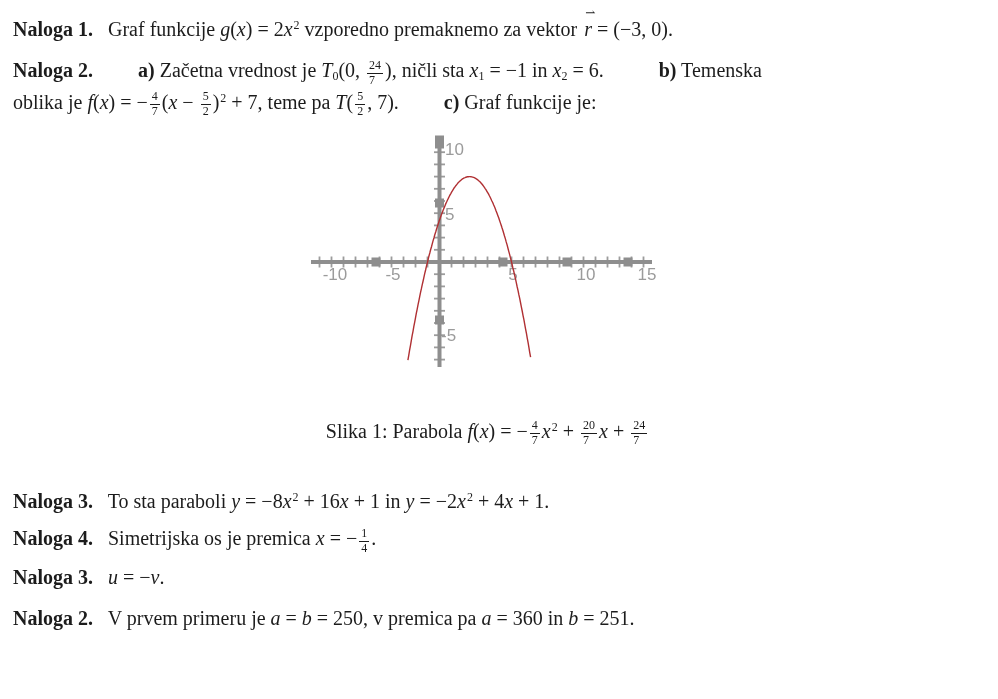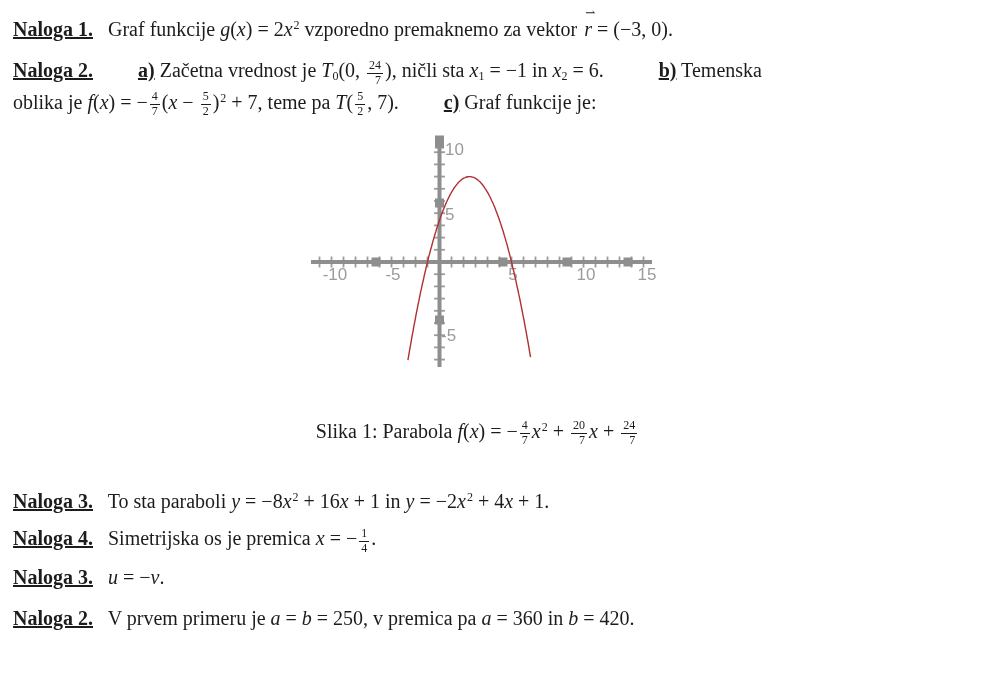--- a/index.html
+++ b/index.html
@@ -7,30 +7,30 @@
   body {
     width:998px; height:699px; position:relative; overflow:hidden;
     font-family:"Liberation Serif","DejaVu Serif",serif;
     color:#1c1c1c;
   }
   .line {
     position:absolute; left:13px; font-size:20px; line-height:28px;
     white-space:nowrap; color:#1c1c1c;
   }
   .caption {
-    position:absolute; left:10px; width:935px; text-align:center;
+    position:absolute; left:20px; width:935px; text-align:center;
     font-size:20px; line-height:32px; white-space:nowrap;
   }
-  .run-b { font-weight:bold;text-decoration:underline; }
+  .run-b { font-weight:bold; }
   .run-r { }
   .run-i { font-style:italic; }
   .run-s { font-size:0.6em; vertical-align:0.55em; margin-left:1px; }
   .run-u { font-size:0.6em; vertical-align:-0.25em; }
   .run-f {
-    display:inline-block; vertical-align:-0.55em; text-align:right;
+    display:inline-block; vertical-align:-0.55em; text-align:left;
     font-size:0.6em; line-height:1.15; margin:0 2px;
   }
   .run-f .num { display:block; padding:0 2px; border-bottom:1px solid #1c1c1c; }
   .run-f .den { display:block; padding:0 2px; }
   .run-v { font-style:italic; position:relative; display:inline-block; margin-left:2px; }
   .run-v .arr {
     position:absolute; left:1px; top:-0.62em; font-size:0.62em;
     font-style:normal; line-height:1;
   }
   #graph-wrap { position:absolute; left:295px; top:130px; width:370px; height:250px; }
@@ -113,13 +113,13 @@
 </div>
 
 <div class="caption" style="top:411px"><span class="run-r">Slika 1: Parabola </span><span class="run-i">f</span><span class="run-r">(</span><span class="run-i">x</span><span class="run-r">) = −</span><span class="run-f"><span class="num">4</span><span class="den">7</span></span><span class="run-i">x</span><span class="run-s">2</span><span class="run-r"> + </span><span class="run-f"><span class="num">20</span><span class="den">7</span></span><span class="run-i">x</span><span class="run-r"> + </span><span class="run-f"><span class="num">24</span><span class="den">7</span></span></div>
 
 <div class="line" style="top:483px"><span class="run-b">Naloga 3.</span><span class="run-r">&nbsp;&nbsp; To sta paraboli </span><span class="run-i">y</span><span class="run-r"> = −8</span><span class="run-i">x</span><span class="run-s">2</span><span class="run-r"> + 16</span><span class="run-i">x</span><span class="run-r"> + 1 in </span><span class="run-i">y</span><span class="run-r"> = −2</span><span class="run-i">x</span><span class="run-s">2</span><span class="run-r"> + 4</span><span class="run-i">x</span><span class="run-r"> + 1.</span></div>
 
 <div class="line" style="top:524px"><span class="run-b">Naloga 4.</span><span class="run-r">&nbsp;&nbsp; Simetrijska os je premica </span><span class="run-i">x</span><span class="run-r"> = −</span><span class="run-f"><span class="num">1</span><span class="den">4</span></span><span class="run-r">.</span></div>
 
 <div class="line" style="top:563px"><span class="run-b">Naloga 3.</span><span class="run-r">&nbsp;&nbsp; </span><span class="run-i">u</span><span class="run-r"> = −</span><span class="run-i">v</span><span class="run-r">.</span></div>
 
-<div class="line" style="top:604px"><span class="run-b">Naloga 2.</span><span class="run-r">&nbsp;&nbsp; V prvem primeru je </span><span class="run-i">a</span><span class="run-r"> = </span><span class="run-i">b</span><span class="run-r"> = 250, v premica pa </span><span class="run-i">a</span><span class="run-r"> = 360 in </span><span class="run-i">b</span><span class="run-r"> = 420.</span></div>
+<div class="line" style="top:604px"><span class="run-b">Naloga 2.</span><span class="run-r">&nbsp;&nbsp; V prvem primeru je </span><span class="run-i">a</span><span class="run-r"> = </span><span class="run-i">b</span><span class="run-r"> = 250, v premica pa </span><span class="run-i">a</span><span class="run-r"> = 360 in </span><span class="run-i">b</span><span class="run-r"> = 251.</span></div>
 
 </body></html>

